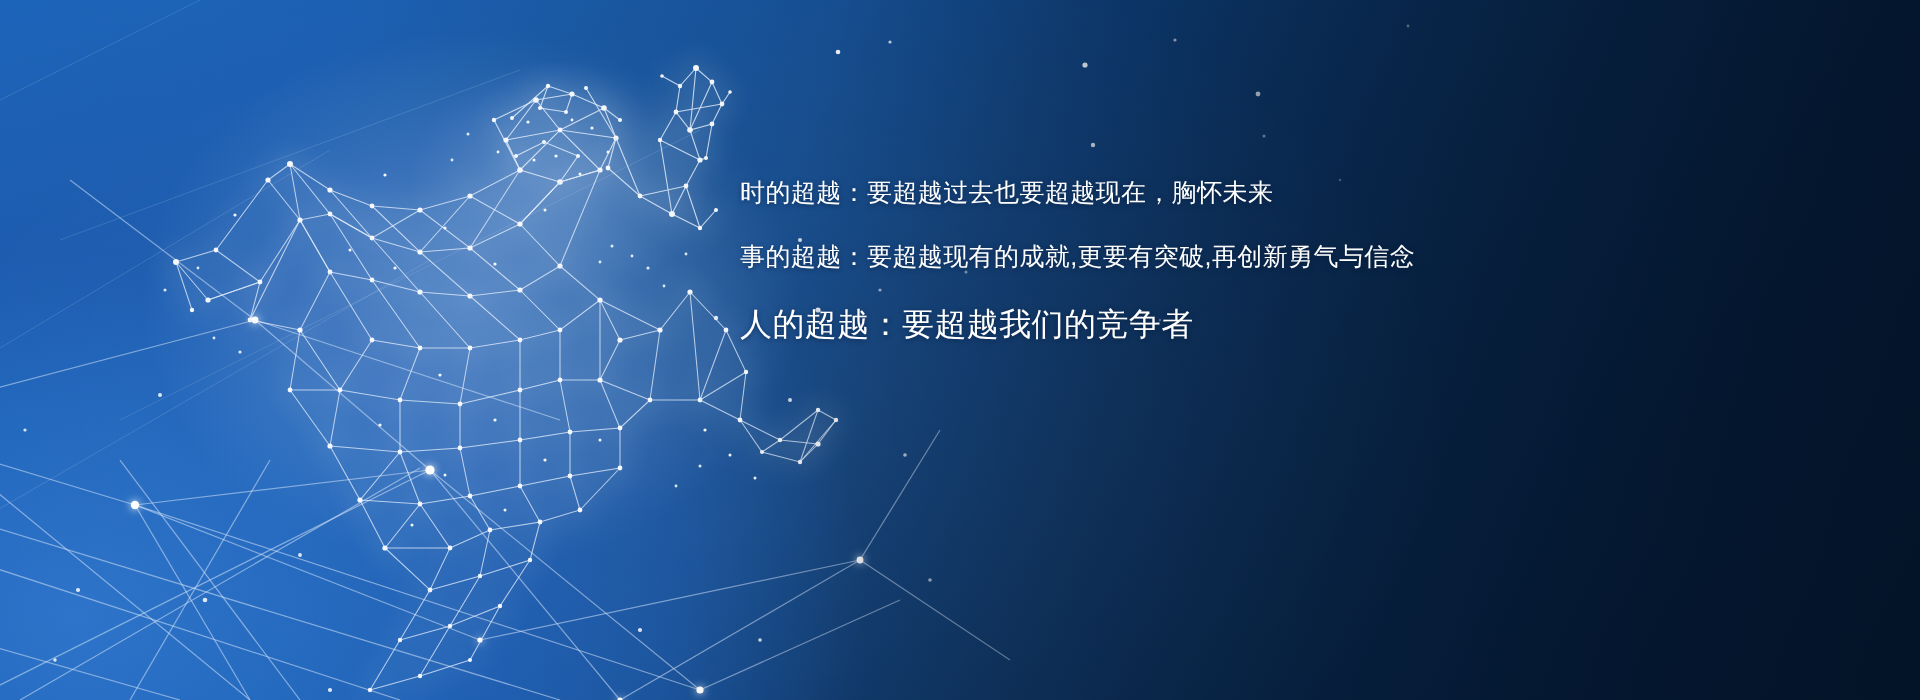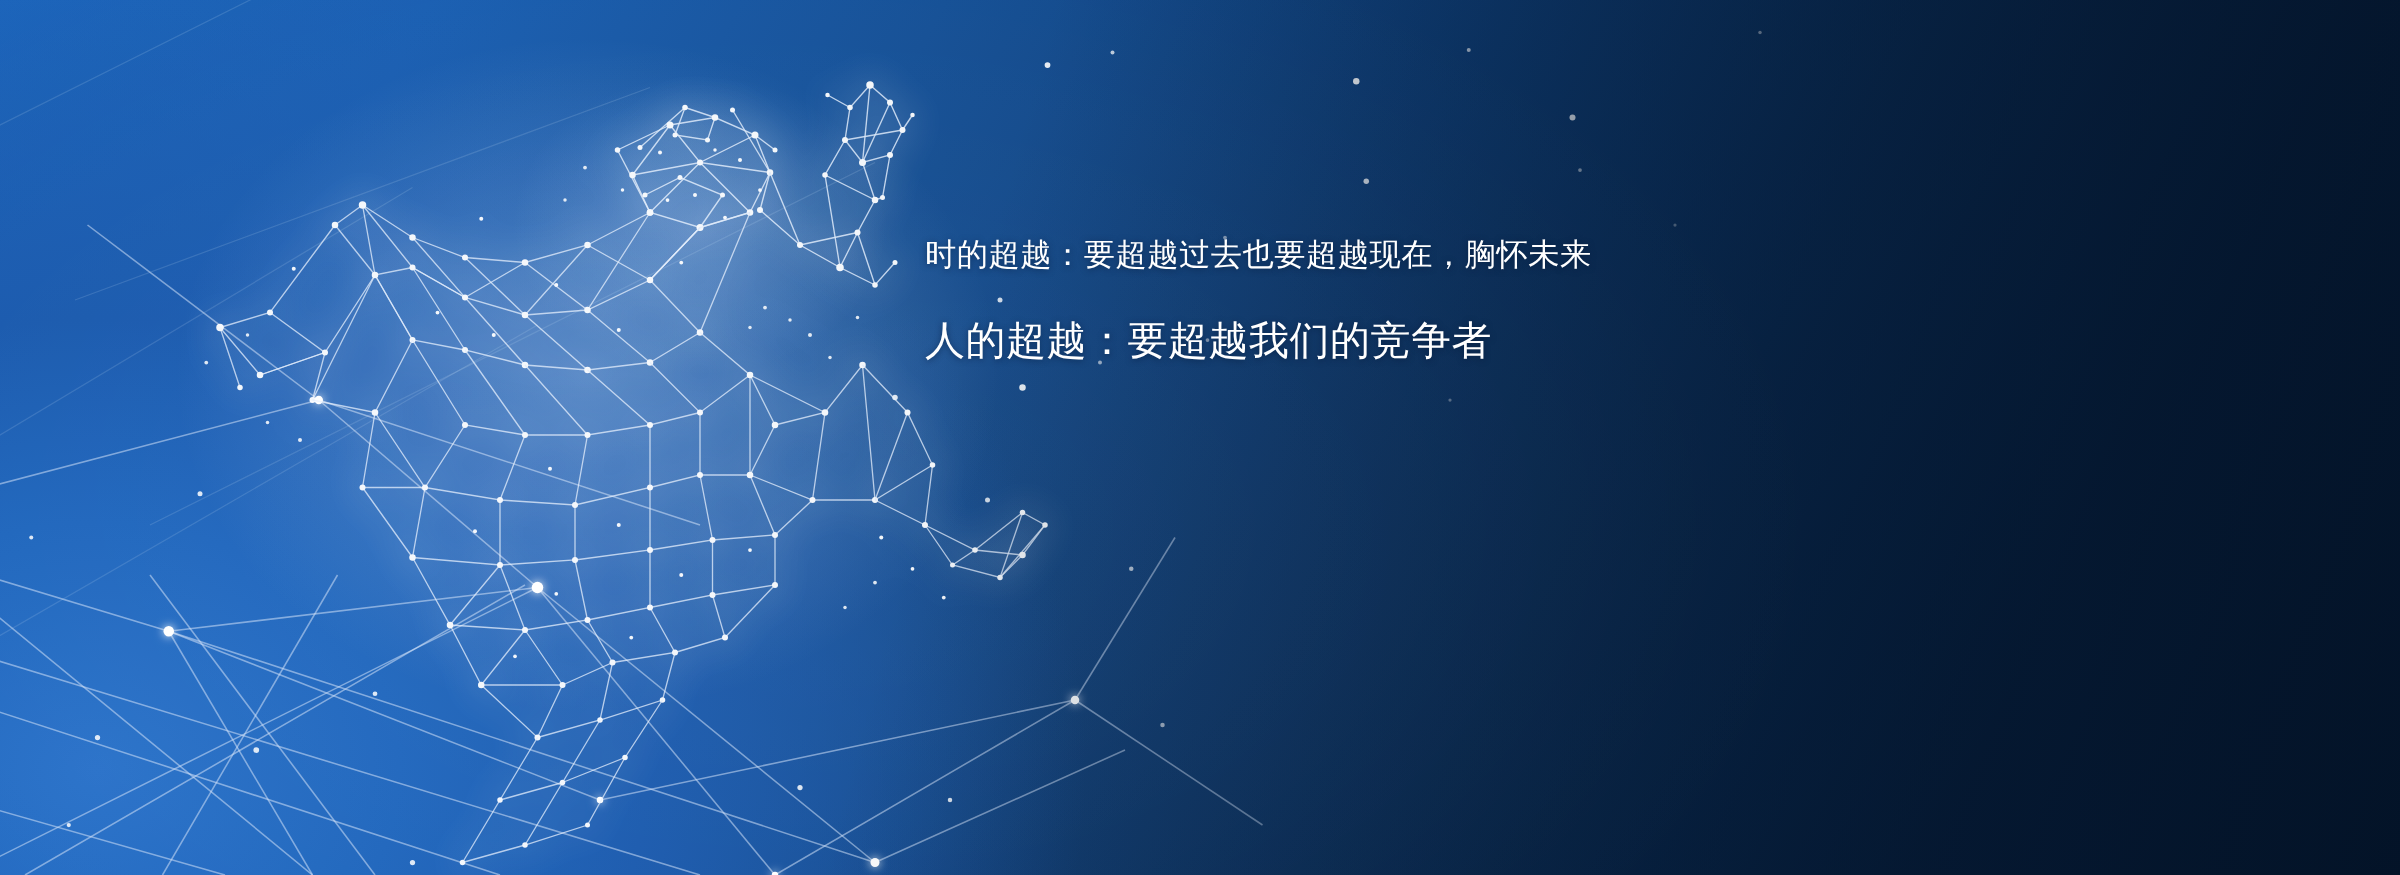--- a/index.html
+++ b/index.html
@@ -27,21 +27,21 @@
     position:absolute; inset:0;
     background:radial-gradient(ellipse 1500px 900px at 30% 60%, rgba(255,255,255,0.05) 0%, rgba(0,0,0,0) 60%);
   }
 
   
   .layer { position:absolute; inset:0; width:1920px; height:700px; display:block; }
 
   
   .text-block {
     position:absolute;
-    left:740px; top:192px;
+    left:740px; top:180px;
     width:760px;
   }
   .text-line {
     color:#ffffff;
     font-size:25px;
     line-height:1;
     letter-spacing:0.4px;
     white-space:nowrap;
     text-shadow:0 1px 5px rgba(0,20,50,0.55);
   }
@@ -467,16 +467,17 @@
           <circle cx="676" cy="486" r="1.4"></circle>
       </g>
     </g>
   </svg>
 
   <div class="bg-dark-wash"></div>
   <div class="bg-vignette"></div>
 
   <div class="text-block">
     <div class="text-line line-1">时的超越：要超越过去也要超越现在，胸怀未来</div>
+    <div class="text-line line-2">事的超越：要超越现有的成就,更要有突破,再创新勇气与信念</div>
     <div class="text-line line-3">人的超越：要超越我们的竞争者</div>
   </div>
 
 </div>
 
 </body></html>

